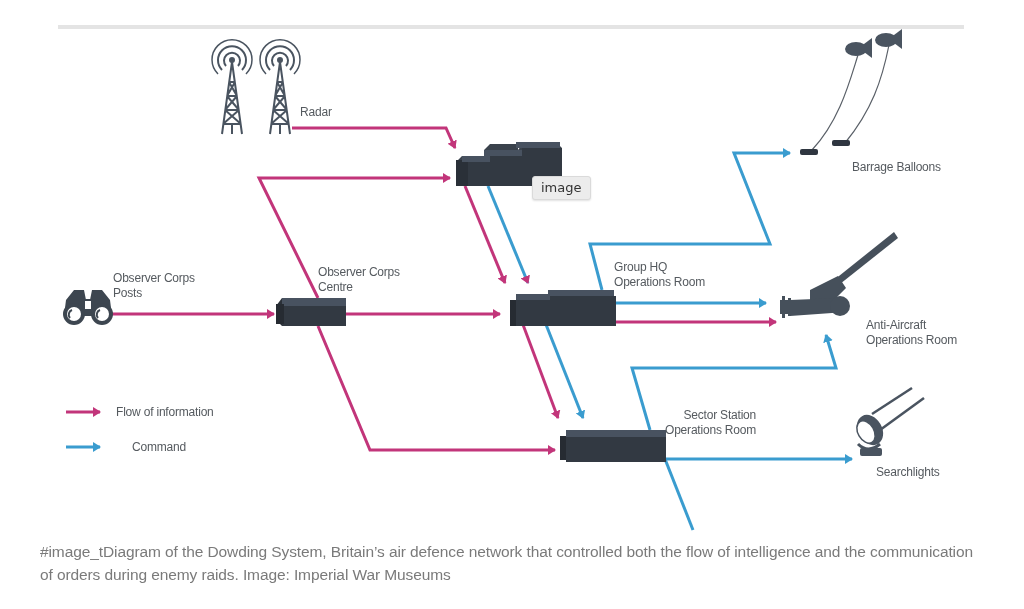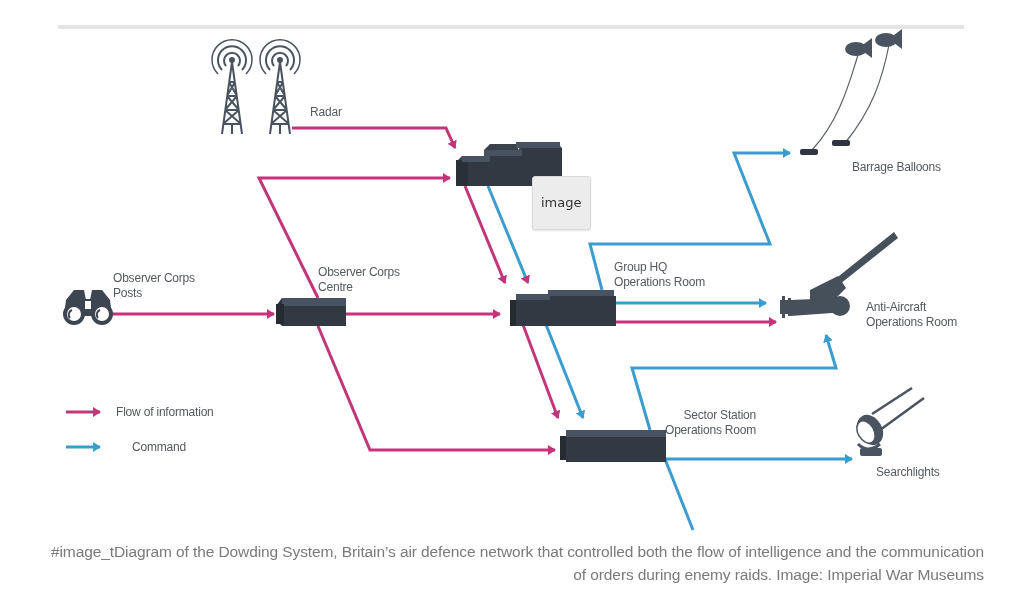--- a/index.html
+++ b/index.html
@@ -43,36 +43,36 @@
       font-size: 12px;
       line-height: 15px;
       color: #555a5f;
       white-space: pre;
       letter-spacing: -0.2px;
     }
     .tooltip {
       position: absolute;
       left: 532px;
       top: 176px;
-      padding: 18px 8px;
+      padding: 3px 8px;
       background: #ececec;
       border: 1px solid #dadada;
       border-radius: 3px;
       font-family: "DejaVu Sans", sans-serif;
       font-size: 13px;
       line-height: 16px;
       color: #333333;
       box-shadow: 0 1px 2px rgba(0,0,0,0.12);
     }
     .caption {
       position: absolute;
       left: 40px;
       top: 540px;
       width: 944px;
-      text-align: right;
+      text-align: left;
       font-family: "Liberation Sans", sans-serif;
       font-size: 15.5px;
       line-height: 23px;
       color: #7a7a7a;
       letter-spacing: -0.1px;
     }
   </style>
 </head>
 <body>
 
@@ -199,29 +199,29 @@
         <ellipse cx="866" cy="432" rx="8" ry="12" transform="rotate(-30 866 432)" fill="#ffffff" stroke="#4a5460" stroke-width="1.5"></ellipse>
         <path d="M858,444 Q868,454 880,444" stroke="#4a5460" stroke-width="3" fill="none"></path>
         <rect x="860" y="448" width="22" height="8" rx="2" fill="#4a5460"></rect>
       </g>
 
       <line x1="66" y1="412" x2="100" y2="412" stroke="#c2357a" stroke-width="3" marker-end="url(#arrM)"></line>
       <line x1="66" y1="447" x2="100" y2="447" stroke="#3a9ccf" stroke-width="3" marker-end="url(#arrB)"></line>
     </svg>
   </div>
 
-  <div class="lbl" style="left:300px; top:105px;margin-left:10px;">Radar</div>
+  <div class="lbl" style="left:300px; top:105px;">Radar</div>
   <div class="lbl" style="left:852px; top:160px;">Barrage Balloons</div>
   <div class="lbl" style="left:113px; top:271px;">Observer Corps
 Posts</div>
   <div class="lbl" style="left:318px; top:265px;">Observer Corps
 Centre</div>
   <div class="lbl" style="left:614px; top:260px;">Group HQ
 Operations Room</div>
-  <div class="lbl" style="left:866px; top:300px;">Anti-Aircraft
+  <div class="lbl" style="left:866px; top:318px;">Anti-Aircraft
 Operations Room</div>
   <div class="lbl" style="left:665px; top:408px;text-align:right;">Sector Station
 Operations Room</div>
   <div class="lbl" style="left:876px; top:465px;text-align:center;">Searchlights</div>
 
   <div class="lbl" style="left:116px; top:405px;">Flow of information</div>
   <div class="lbl" style="left:132px; top:440px;">Command</div>
 
   <div class="tooltip">image</div>
 

